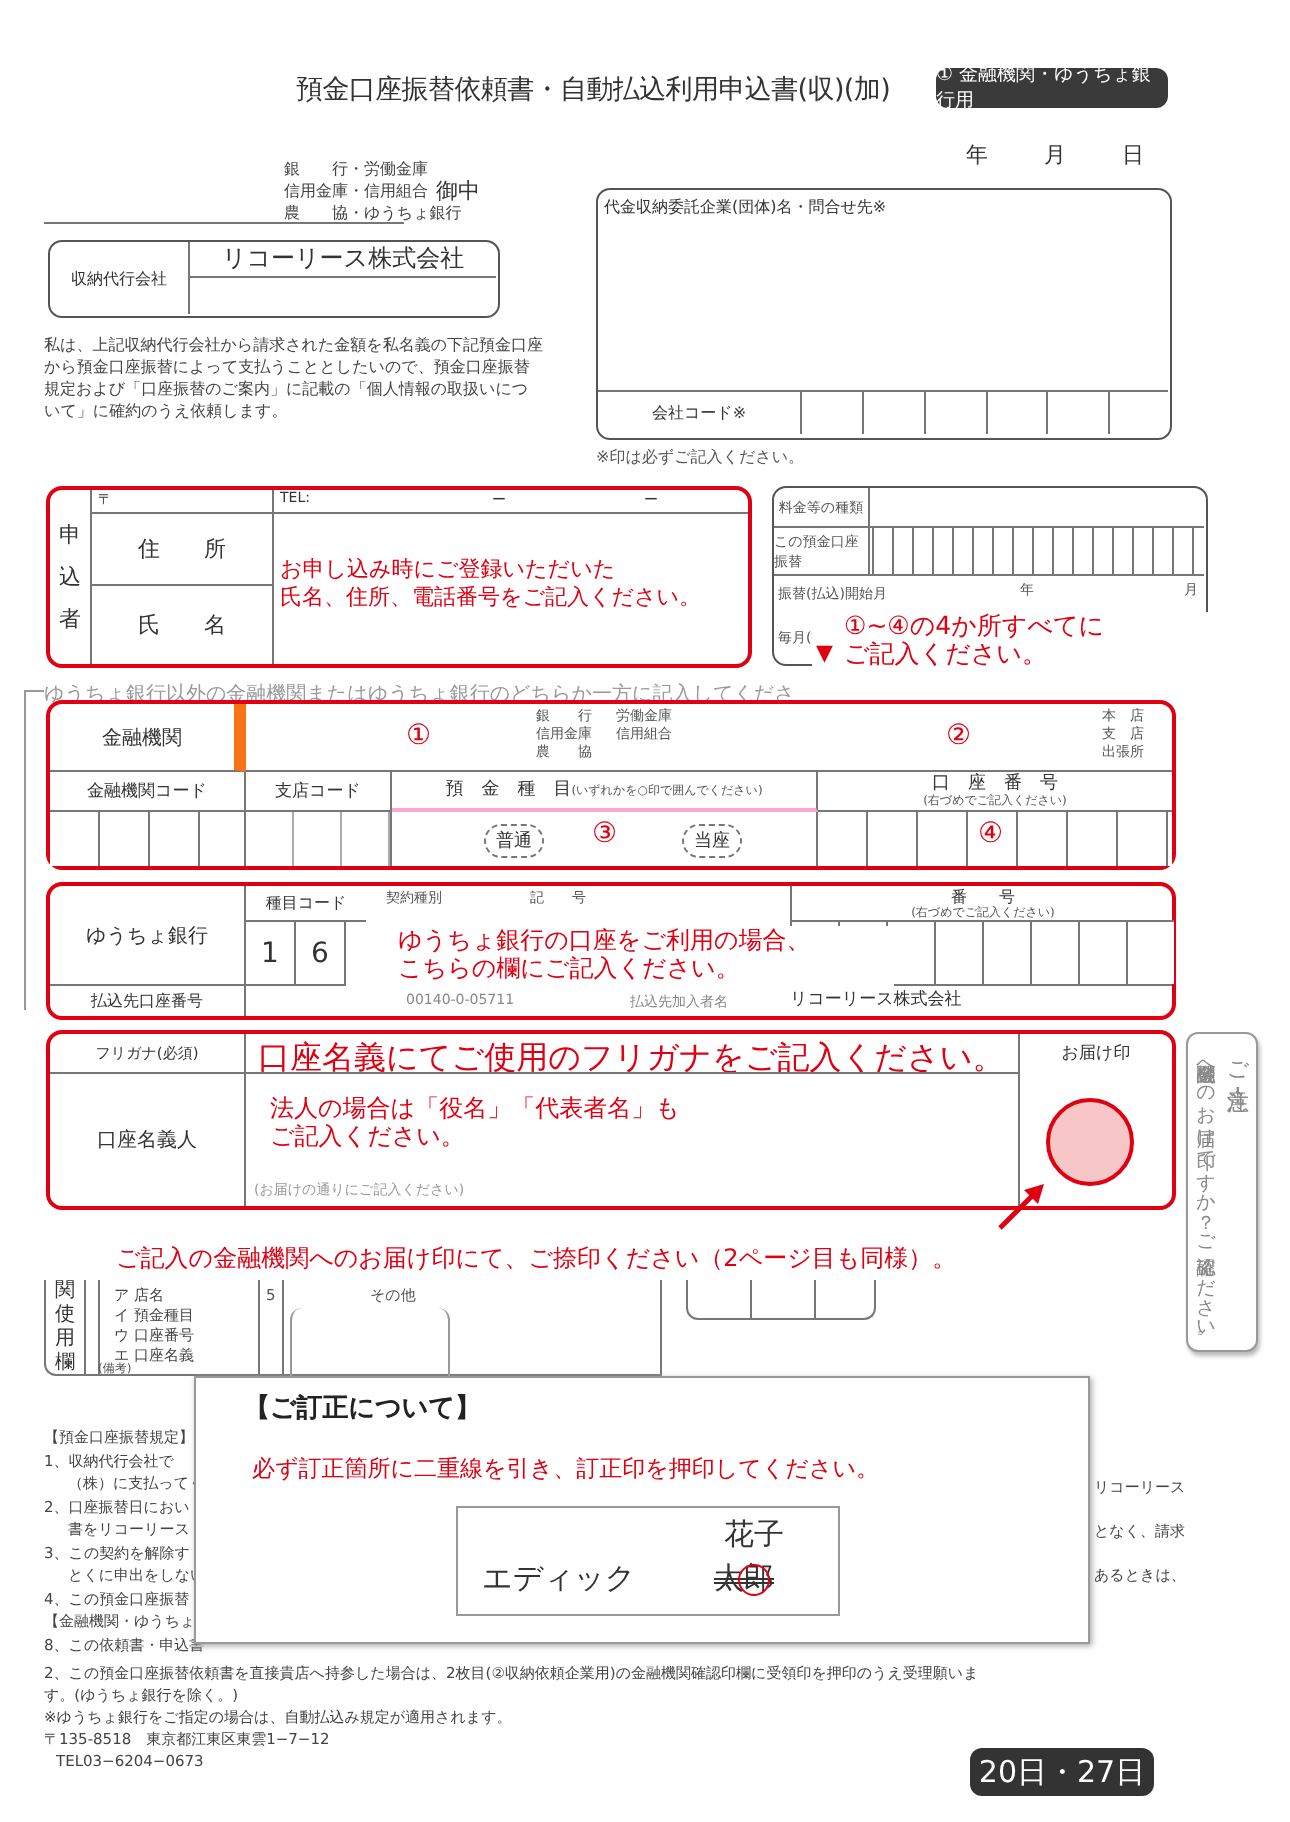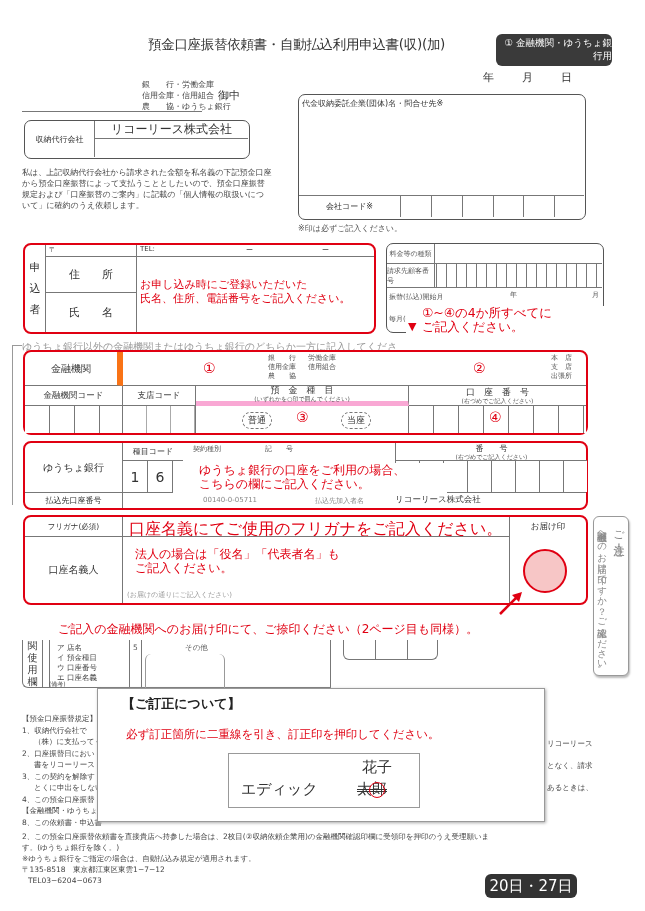--- a/index.html
+++ b/index.html
@@ -1,19 +1,19 @@
 <!DOCTYPE html>
 <html><head>
 <meta charset="utf-8">
 <style>
   * { box-sizing: border-box; margin: 0; padding: 0; }
   body { width: 645px; height: 911px; background: #fff; font-family: "DejaVu Sans", sans-serif; color: #333; position: relative; overflow: hidden; }
   .abs { position: absolute; }
   .title { left: 148px; top: 36px; font-size: 13.5px; color: #333; letter-spacing: -0.3px; }
-  .badge { left: 496px; top: 34px; width: 116px; height: 32px; background: #3a3a3a; color: #fff; border-radius: 6px; font-size: 9.5px; display: flex; align-items: center; justify-content: center; text-align: right; }
+  .badge { left: 468px; top: 34px; width: 116px; height: 20px; background: #3a3a3a; color: #fff; border-radius: 6px; font-size: 9.5px; display: flex; align-items: center; justify-content: center; }
   .date { top: 70px; font-size: 11px; color: #333; }
   .small { font-size: 8px; line-height: 11px; color: #444; }
   .rbox { border: 2px solid #e00012; border-radius: 8px; }
   .red { color: #e00012; }
   .gray-box { border: 1.5px solid #555; border-radius: 7px; }
   .center { display: flex; align-items: center; justify-content: center; }
   .fine { font-size: 7px; color: #555; }
   .dashed-oval { border: 1px dashed #777; border-radius: 12px; padding: 1px 5px; font-size: 9px; }
   .warn { left: 593px; top: 516px; width: 36px; height: 160px; border: 1.5px solid #999; border-radius: 6px; background: #fff; box-shadow: 1px 2px 2px #bbb; }
   .vert { writing-mode: vertical-rl; font-size: 10px; color: #888; line-height: 12px; }
@@ -73,21 +73,21 @@
   <div class="abs center" style="left:21px;top:48px;width:91px;height:39px;border-right:1px solid #777;font-size:11px;">氏　　名</div>
   <div class="abs red" style="left:115px;top:33px;font-size:11px;line-height:14px;white-space:pre;">お申し込み時にご登録いただいた
 氏名、住所、電話番号をご記入ください。</div>
 </div>
 
 <div class="abs gray-box" style="left:386px;top:243px;width:218px;height:90px;">
   <div class="abs" style="left:0;top:0;width:215px;height:20px;border-bottom:1px solid #777;">
     <div class="abs center fine" style="left:0;top:0;width:48px;height:19px;border-right:1px solid #777;">料金等の種類</div>
   </div>
   <div class="abs" style="left:0;top:20px;width:215px;height:24px;border-bottom:1px solid #777;background:repeating-linear-gradient(90deg,#fff 0,#fff 9px,#777 9px,#777 10px);">
-    <div class="abs center fine" style="left:0;top:0;width:48px;height:23px;border-right:1px solid #777;background:#fff;">請求先顧客番号</div>
+    <div class="abs center fine" style="left:0;top:0;width:48px;height:23px;border-right:1px solid #777;background:#fff;">この預金口座振替</div>
   </div>
   <div class="abs fine" style="left:2px;top:48px;">振替(払込)開始月</div>
   <div class="abs fine" style="left:123px;top:46px;">年</div>
   <div class="abs fine" style="left:205px;top:46px;">月</div>
   <div class="abs fine" style="left:2px;top:70px;">毎月(払</div>
 </div>
 <div class="abs red" style="left:406px;top:306px;width:200px;height:28px;background:#fff;font-size:12.5px;line-height:14px;white-space:pre;padding-left:16px;">①~④の4か所すべてに
 ご記入ください。</div>
 <div class="abs red" style="left:408px;top:320px;font-size:11px;">▼</div>
 
@@ -103,21 +103,21 @@
 農　　協</div>
     <div class="abs fine" style="left:185px;top:2px;line-height:9px;white-space:pre;">労働金庫
 信用組合</div>
     <div class="abs red" style="left:350px;top:8px;font-size:14px;">②</div>
     <div class="abs fine" style="left:428px;top:2px;line-height:9px;white-space:pre;text-align:right;">本　店
 支　店
 出張所</div>
   </div>
   <div class="abs center" style="left:0;top:34px;width:98px;height:20px;border-right:1px solid #777;border-bottom:1px solid #777;font-size:8.5px;">金融機関コード</div>
   <div class="abs center" style="left:98px;top:34px;width:73px;height:20px;border-right:1px solid #777;border-bottom:1px solid #777;font-size:8.5px;">支店コード</div>
-  <div class="abs center" style="left:171px;top:34px;width:213px;height:20px;border-right:1px solid #777;border-bottom:5px solid #f9a8d4;flex-direction:column;">
+  <div class="abs center" style="left:171px;top:34px;width:213px;height:20px;border-right:1px solid #777;border-bottom:2px solid #f9a8d4;flex-direction:row;">
     <span style="font-size:9px;line-height:10px;">預　金　種　目</span>
     <span class="fine" style="font-size:6px;line-height:7px;">(いずれかを○印で囲んでください)</span>
   </div>
   <div class="abs center" style="left:384px;top:34px;width:177px;height:20px;border-bottom:1px solid #777;flex-direction:column;">
     <span style="font-size:9px;line-height:10px;">口　座　番　号</span>
     <span class="fine" style="font-size:6px;line-height:7px;">(右づめでご記入ください)</span>
   </div>
 
   <div class="abs" style="left:0;top:54px;width:98px;height:27px;border-right:1px solid #777;background:repeating-linear-gradient(90deg,#fff 0,#fff 24px,#777 24px,#777 25px);"></div>
   <div class="abs" style="left:98px;top:54px;width:73px;height:27px;border-right:1px solid #777;background:repeating-linear-gradient(90deg,#fff 0,#fff 23px,#aaa 23px,#aaa 24px);"></div>

